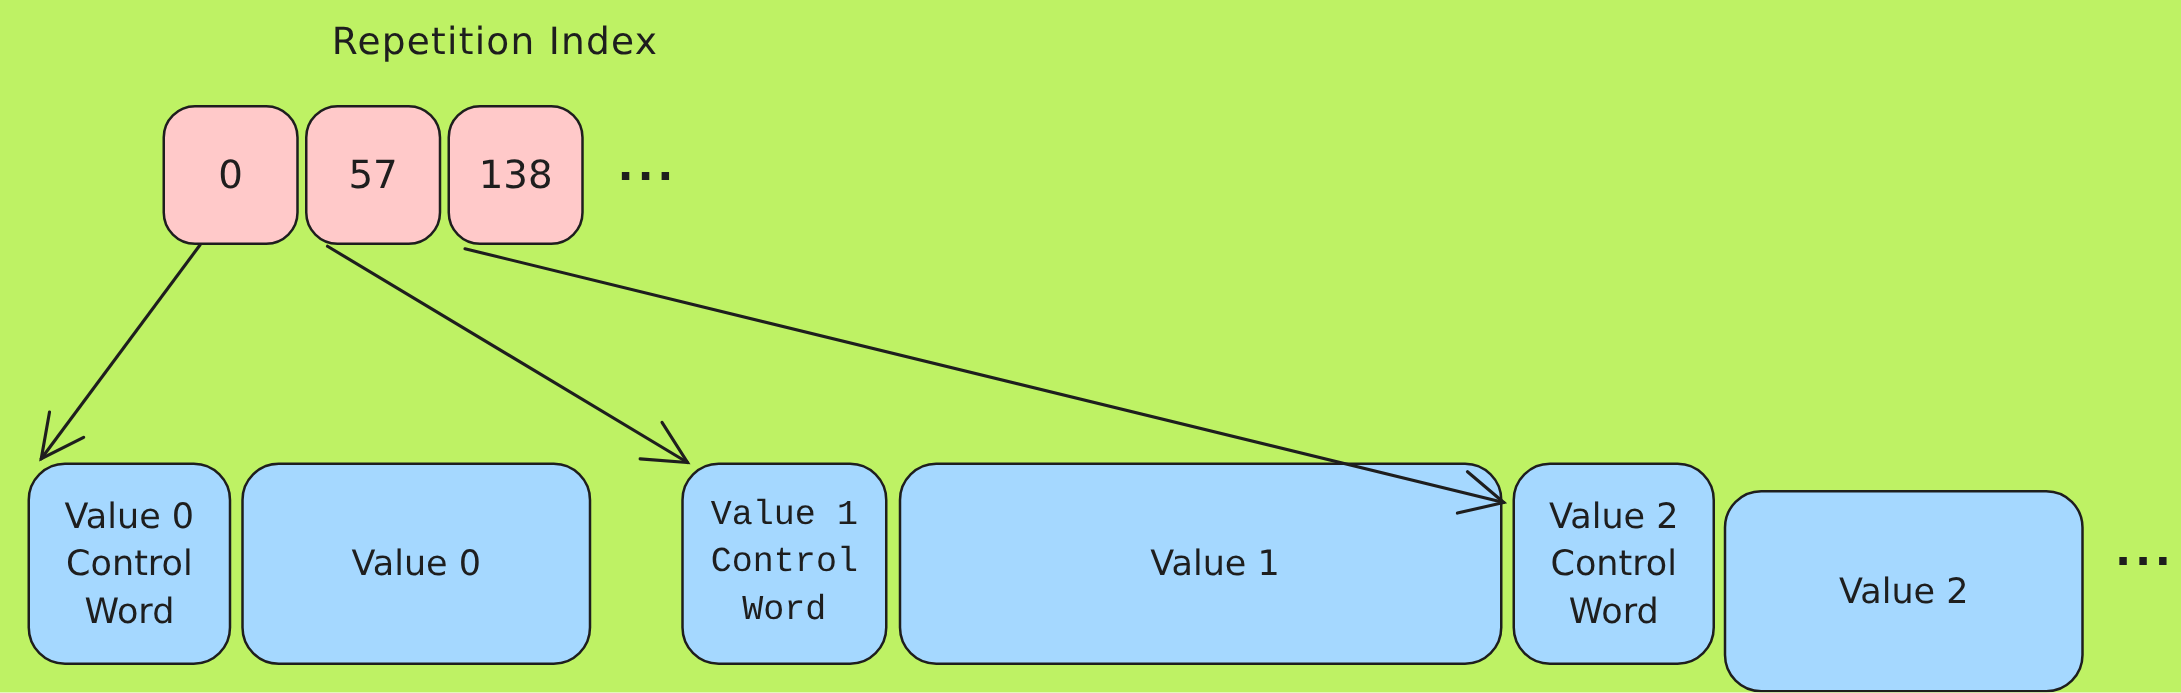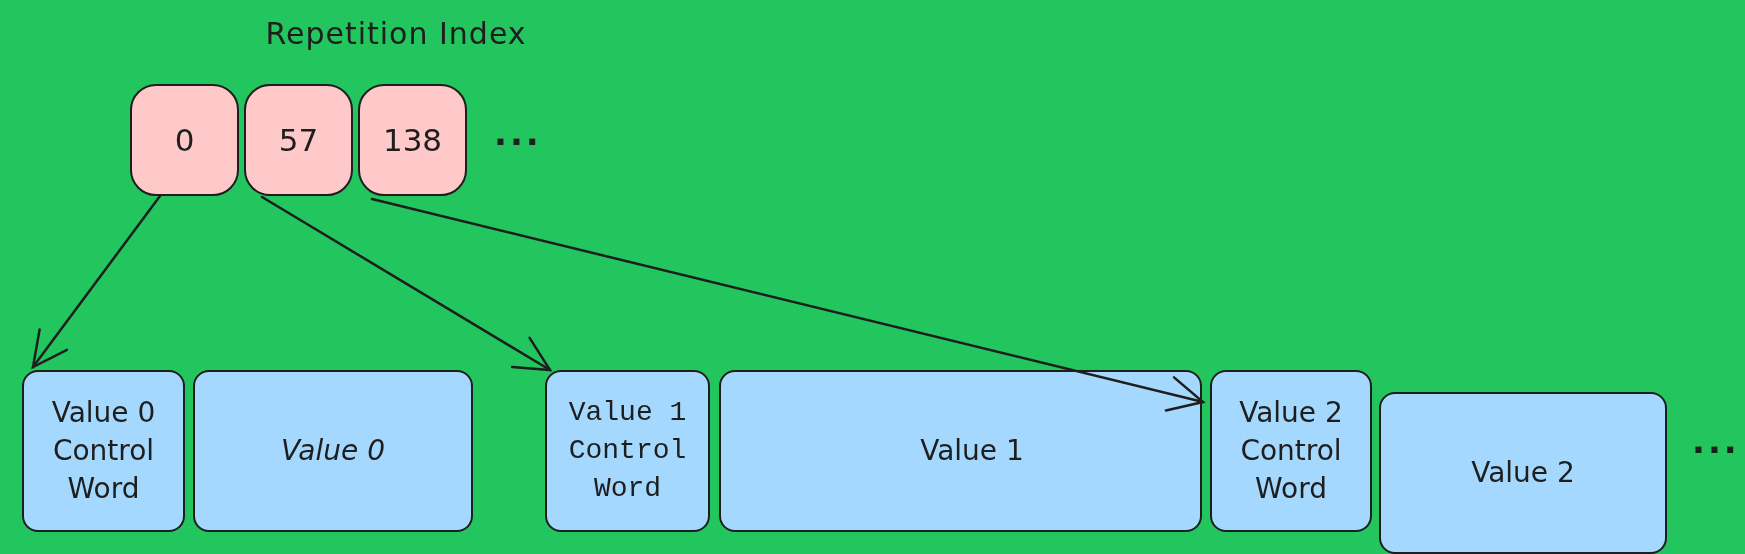--- a/index.html
+++ b/index.html
@@ -4,21 +4,21 @@
 <style>
   html, body {
     margin: 0;
     padding: 0;
     background: #ffffff;
   }
   .canvas {
     position: relative;
     width: 1745px;
     height: 554px;
-    background: #22c55e;
+    background: #bef264;
     overflow: hidden;
     font-family: "DejaVu Sans", "Liberation Sans", sans-serif;
     color: #1e1e1e;
   }
   .title {
     position: absolute;
     left: 240px;
     top: 14px;
     width: 312px;
     text-align: center;
@@ -53,32 +53,32 @@
     line-height: 34px;
   }
   .dots-top    { left: 494px; top: 116px; }
   .dots-bottom { left: 1692px; top: 424px; }
   .stream-cell {
     position: absolute;
     top: 370px;
     height: 162px;
     background: #a5d8ff;
     border: 2.5px solid #1e1e1e;
-    border-radius: 16px;
+    border-radius: 30px;
     display: flex;
     align-items: center;
     justify-content: center;
     text-align: center;
     font-size: 28px;
     line-height: 38px;
     box-sizing: border-box;
   }
   .cw-label { display: inline-block; max-width: 138px; }
   .sc-1 { left: 22px;   width: 163px; }
-  .sc-2 { left: 193px;  width: 280px; font-style: italic; }
+  .sc-2 { left: 193px;  width: 280px; }
   .sc-3 { left: 545px;  width: 165px; font-family: Liberation Mono, monospace; }
   .sc-4 { left: 719px;  width: 483px; padding-left: 23px; }
   .sc-5 { left: 1210px; width: 162px; }
   .sc-6 { left: 1379px; width: 288px; margin-top: 22px; }
   .arrow-layer {
     position: absolute;
     left: 0;
     top: 0;
     width: 1745px;
     height: 554px;

